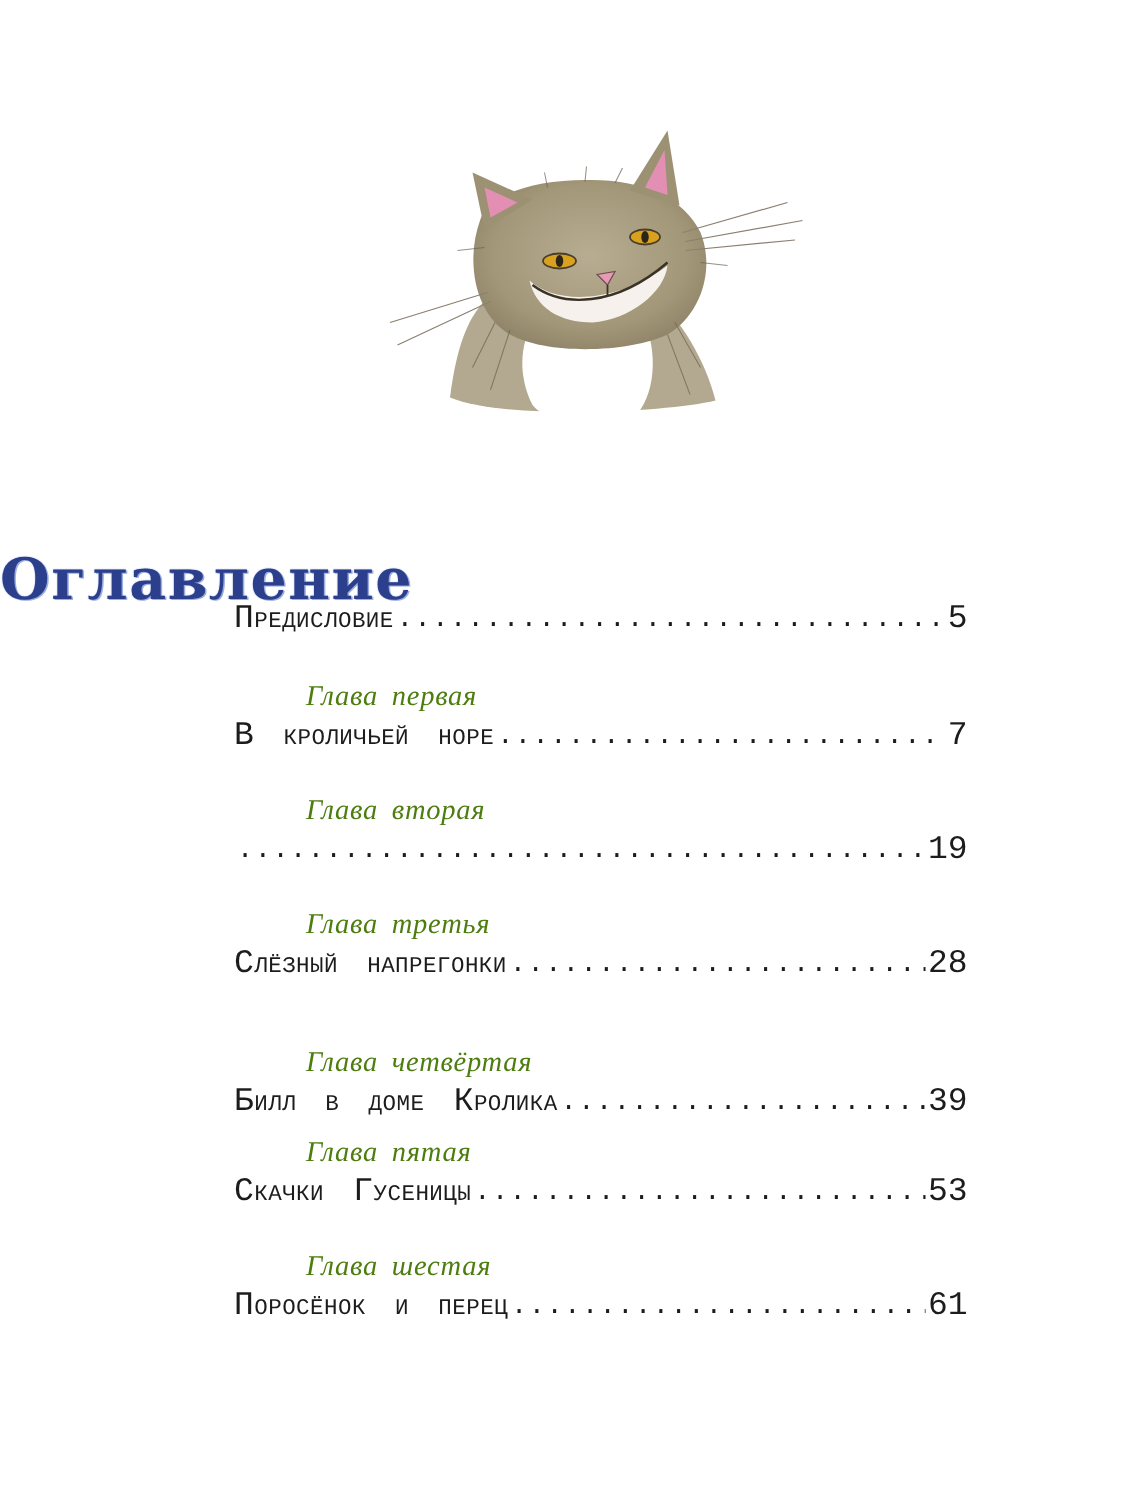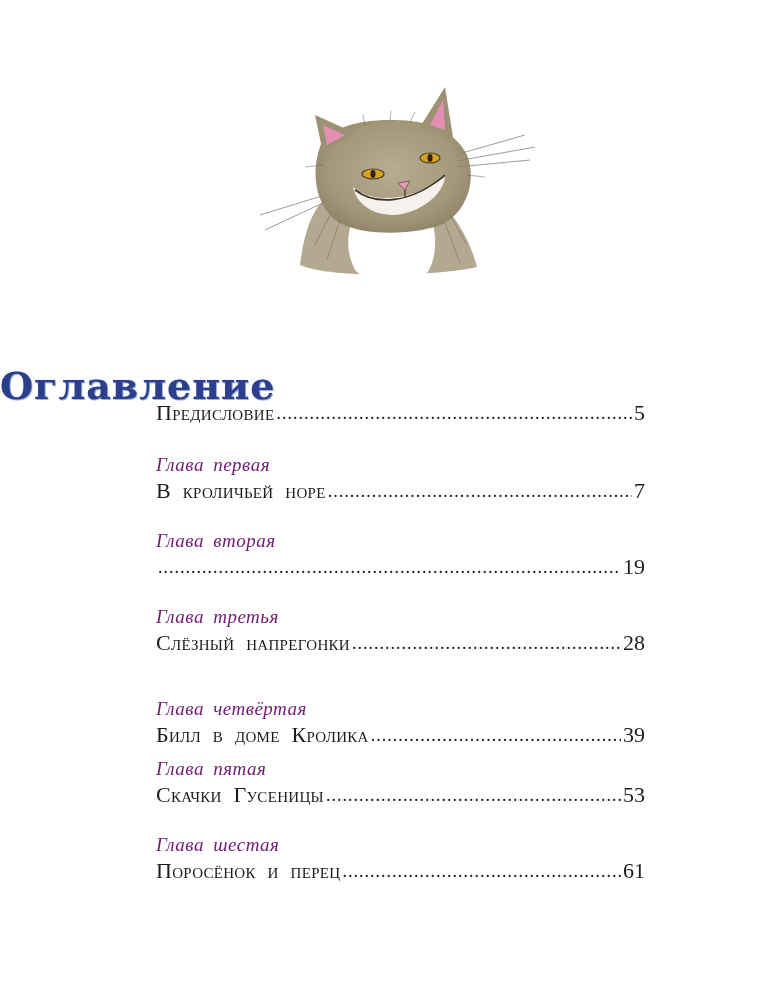--- a/index.html
+++ b/index.html
@@ -47,28 +47,30 @@
       left: 0;
       width: 489px;
     }
     .chapter-label {
       font-style: italic;
       font-size: 19px;
       line-height: 22px;
       height: 22px;
       letter-spacing: 0.5px;
       word-spacing: 4px;
-      color: #701a75;
+      color: #4d7c0f;
+      margin-left: 48px;
     }
     .line {
       display: flex;
       align-items: flex-start;
       font-size: 22px;
       line-height: 30px;
       height: 30px;
+      font-family: Liberation Mono, monospace;
     }
     .line .name {
       white-space: nowrap;
       font-variant: small-caps;
       word-spacing: 6px;
       letter-spacing: 0.3px;
     }
     .line .dots {
       flex: 1;
       overflow: hidden;

